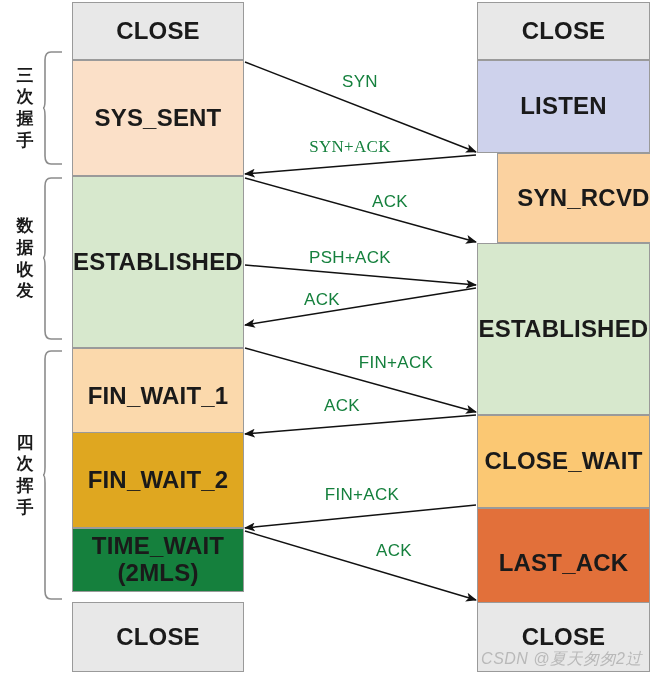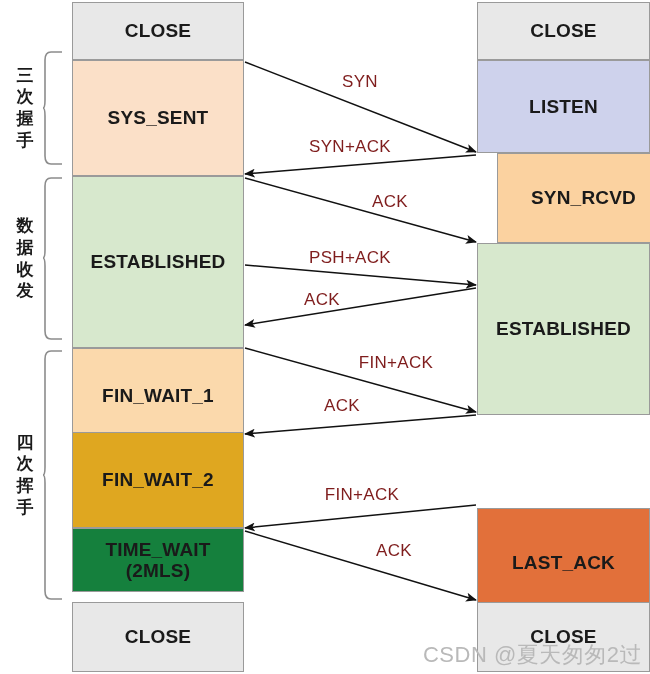--- a/index.html
+++ b/index.html
@@ -14,21 +14,21 @@
   
   .state-box{
     position:absolute;
     box-sizing:border-box;
     border:1px solid #9a9a9a;
     display:flex;
     align-items:center;
     justify-content:center;
     text-align:center;
     font-weight:bold;
-    font-size:19px;
+    font-size:24px;
     color:#1a1a1a;
     line-height:1.12;
     letter-spacing:.2px;
     white-space:pre-line;
   }
   .col-left{left:72px;width:172px;}
   .col-right{left:477px;width:173px;}
 
   
   .phase{
@@ -55,35 +55,36 @@
   }
   .brace svg{position:absolute;inset:0;width:100%;height:100%;}
 
   
   #arrows{position:absolute;left:0;top:0;width:650px;height:674px;pointer-events:none;}
 
   
   .msg{
     position:absolute;
     font-size:17px;
-    color:#7f1d1d;
+    color:#15803d;
     white-space:nowrap;
     transform:translate(-50%,-50%);
     letter-spacing:.3px;
   }
 
   
   #watermark{
     position:absolute;
     right:8px;
     bottom:4px;
-    font-size:22px;
+    font-size:16px;
     color:#b9b9b9;
     white-space:nowrap;
     letter-spacing:.5px;
+    font-style:italic;
   }
 </style>
 </head>
 <body>
 
 <div id="diagram">
 
   <div class="phase" style="top:50px;height:116px;">
     <div class="phase-label">三
 次
@@ -126,20 +127,21 @@
   <div class="state-box col-left" style="top:348px;height:96px;background:#fbd9ac;">FIN_WAIT_1</div>
   <div class="state-box col-left" style="top:432px;height:96px;background:#dfa720;">FIN_WAIT_2</div>
   <div class="state-box col-left" style="top:528px;height:64px;background:#15803d;">TIME_WAIT
 (2MLS)</div>
   <div class="state-box col-left" style="top:602px;height:70px;background:#e8e8e8;">CLOSE</div>
 
   <div class="state-box col-right" style="top:2px;height:58px;background:#e8e8e8;">CLOSE</div>
   <div class="state-box col-right" style="top:60px;height:93px;background:#ced2ec;">LISTEN</div>
   <div class="state-box col-right" style="top:153px;height:90px;background:#fbd2a0;margin-left:20px;">SYN_RCVD</div>
   <div class="state-box col-right" style="top:243px;height:172px;background:#d7e8cd;">ESTABLISHED</div>
+  <div class="state-box col-right" style="top:415px;height:93px;background:#fbc873;">CLOSE_WAIT</div>
   <div class="state-box col-right" style="top:508px;height:110px;background:#e2703a;">LAST_ACK</div>
   <div class="state-box col-right" style="top:602px;height:70px;background:#e8e8e8;">CLOSE</div>
 
   <svg id="arrows" viewBox="0 0 650 674">
     <defs>
       <marker id="ah" markerWidth="11" markerHeight="9" refX="10" refY="4.5" orient="auto" markerUnits="userSpaceOnUse">
         <path d="M0,0 L11,4.5 L0,9 L2.6,4.5 Z" fill="#111111"></path>
       </marker>
     </defs>
     <g stroke="#111111" stroke-width="1.5" fill="none" marker-end="url(#ah)">
@@ -158,21 +160,21 @@
 
       <line x1="476" y1="415" x2="245" y2="434"></line>
 
       <line x1="476" y1="505" x2="245" y2="528"></line>
 
       <line x1="245" y1="531" x2="476" y2="600"></line>
     </g>
   </svg>
 
   <div class="msg" style="left:360px;top:82px;">SYN</div>
-  <div class="msg" style="left:350px;top:147px;">SYN+ACK</div>
+  <div class="msg" style="left:350px;top:147px;font-family:Liberation Serif, serif;">SYN+ACK</div>
   <div class="msg" style="left:390px;top:202px;">ACK</div>
   <div class="msg" style="left:350px;top:258px;">PSH+ACK</div>
   <div class="msg" style="left:322px;top:300px;">ACK</div>
   <div class="msg" style="left:396px;top:363px;">FIN+ACK</div>
   <div class="msg" style="left:342px;top:406px;">ACK</div>
   <div class="msg" style="left:362px;top:495px;">FIN+ACK</div>
   <div class="msg" style="left:394px;top:551px;">ACK</div>
 
   <div id="watermark">CSDN @夏天匆匆2过</div>
 

